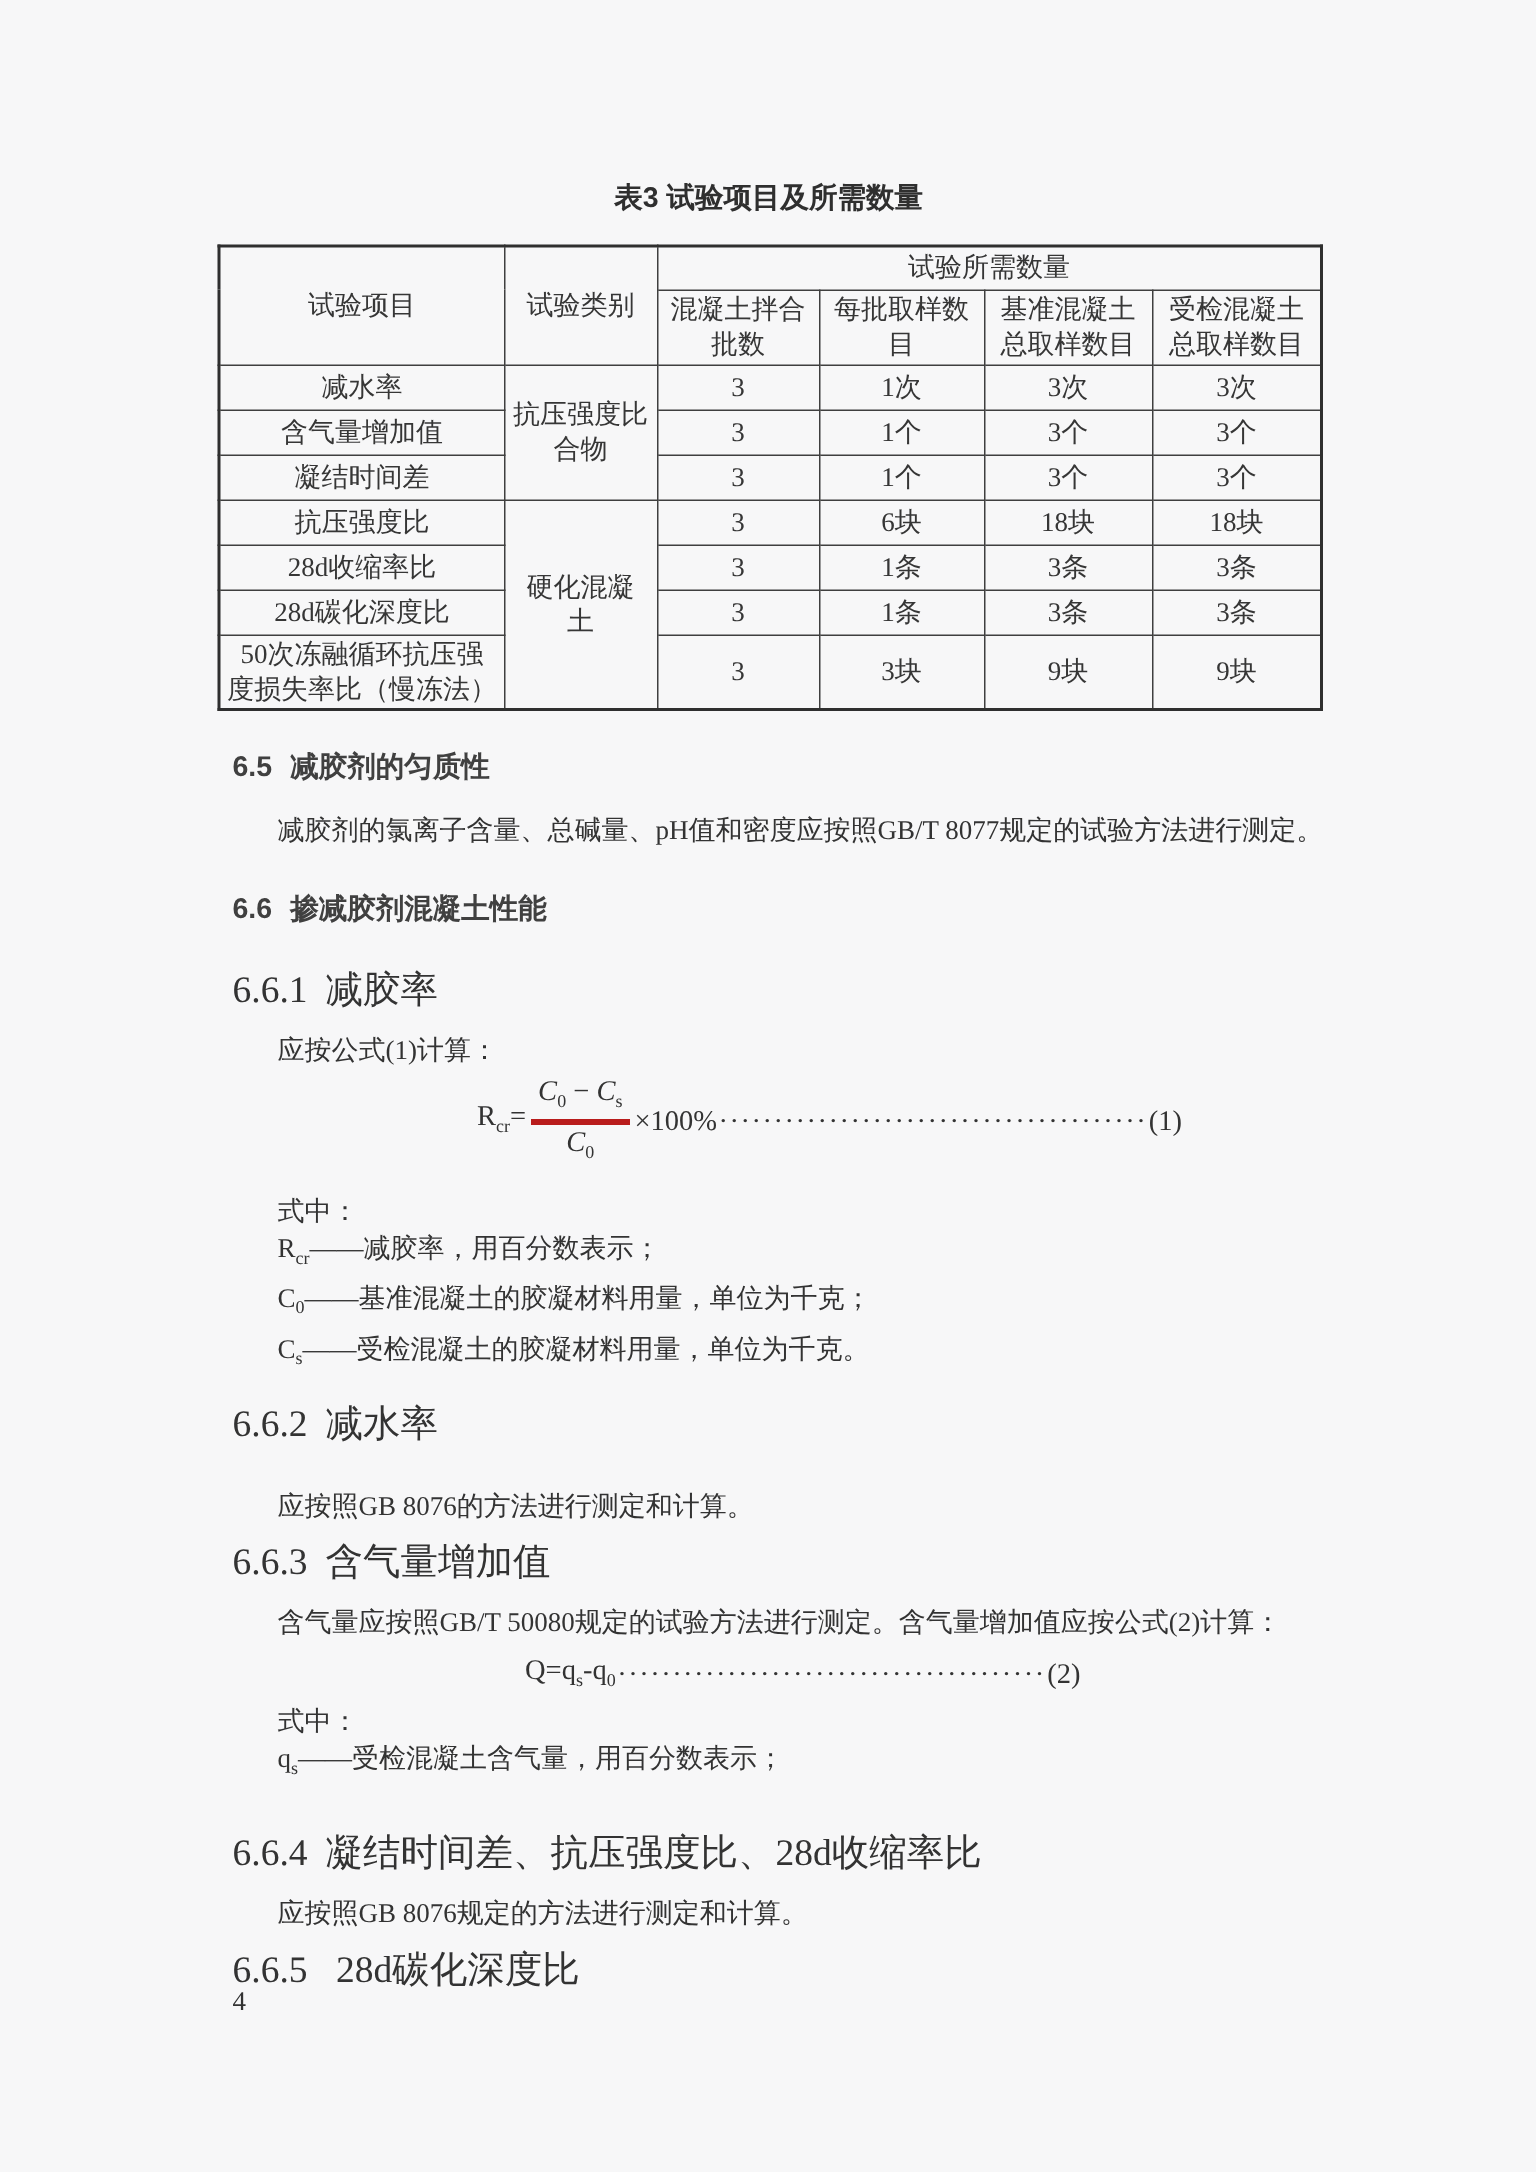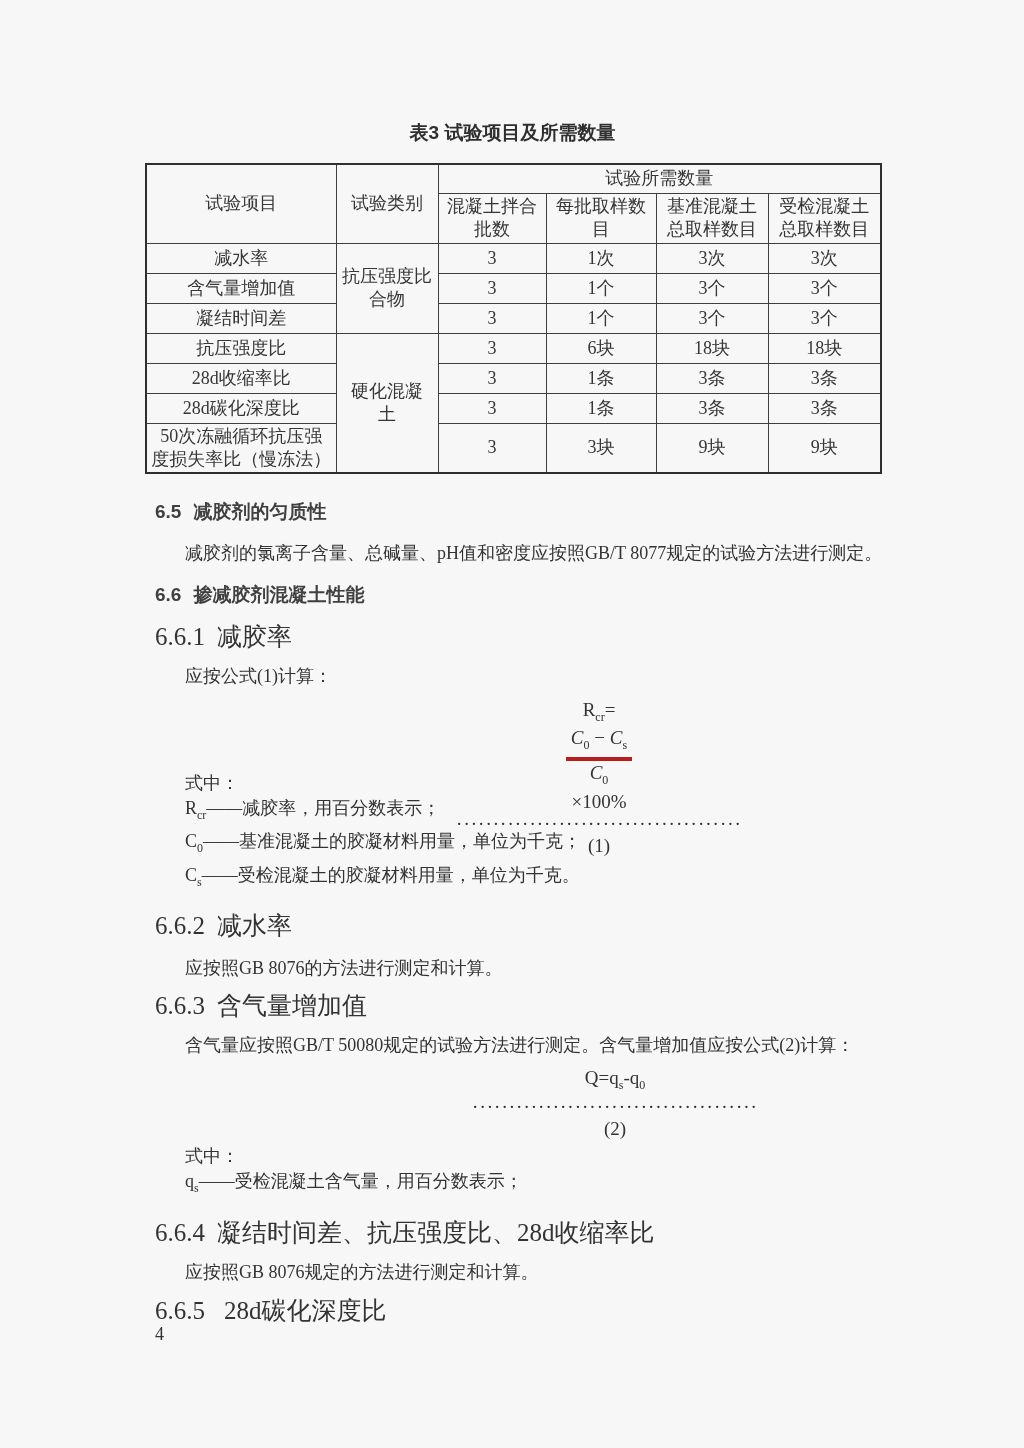--- a/index.html
+++ b/index.html
@@ -62,30 +62,29 @@
   }
   .h2 .num, .h3 .num { margin-right:12px; }
   .para {
     margin-left:40px;
     font-size:18px;
     line-height:22px;
     white-space:nowrap;
   }
 
   .mt27{margin-top:27px}.mt22{margin-top:22px}.mt20{margin-top:20px}
-  .mt19{margin-top:19px}.mt18{margin-top:20px}.mt17{margin-top:17px}
+  .mt19{margin-top:19px}.mt18{margin-top:32px}.mt17{margin-top:17px}
   .mt16{margin-top:16px}.mt12{margin-top:12px}.mt11{margin-top:11px}.mt4{margin-top:4px}
 
   .formula {
     display:flex;
     align-items:center;
     font-size:19px;
     line-height:22px;
     white-space:nowrap;
-    flex-direction:column;
   }
   .f1 { margin-left:173px; height:50px; }
   .f2 { margin-left:205px; }
   .formula sub { font-size:12px; }
   .it { font-style:italic; }
   .frac { display:inline-block; text-align:center; margin:0 3px; }
   .frac .num { display:block; border-bottom:4px solid #b91c1c; padding:0 5px 1px; }
   .frac .den { display:block; padding-top:1px; }
   .dots { letter-spacing:1px; margin:0 1px; }
 

